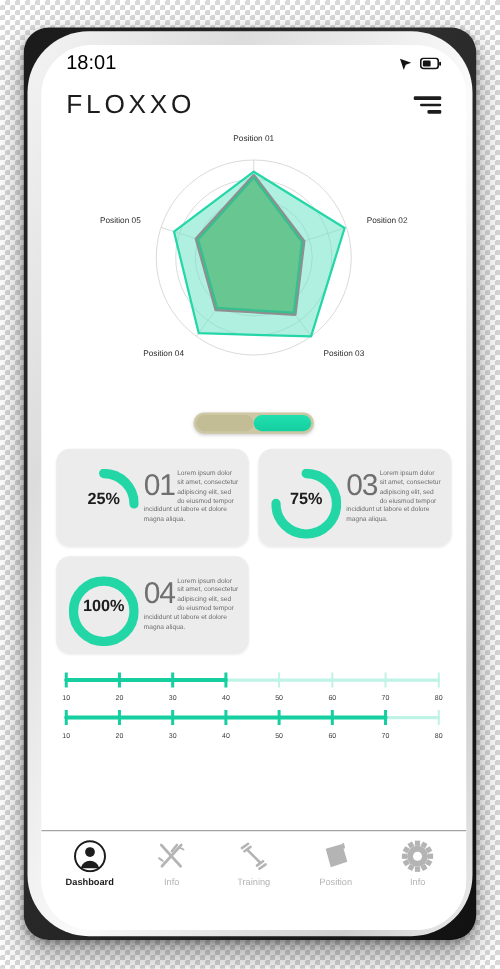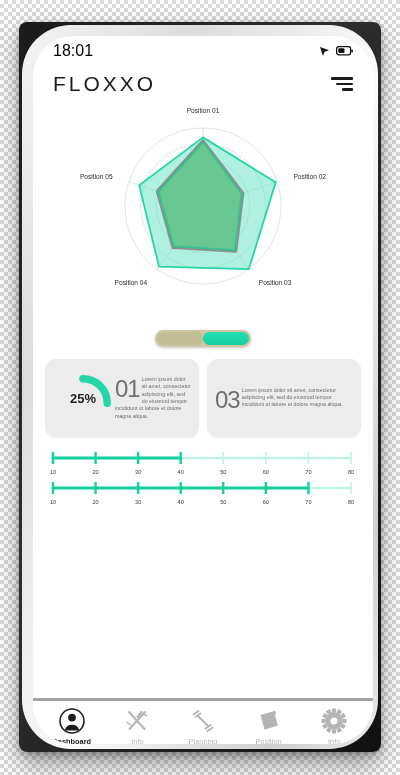--- a/index.html
+++ b/index.html
@@ -11,21 +11,21 @@
     background-image:
       linear-gradient(45deg,#d9d9d9 25%,transparent 25%,transparent 75%,#d9d9d9 75%),
       linear-gradient(45deg,#d9d9d9 25%,transparent 25%,transparent 75%,#d9d9d9 75%);
     background-size:8px 8px;
     background-position:0 0,4px 4px;
   }
 
   
   #phone-frame{
     position:absolute;left:19px;top:22px;width:362px;height:730px;
-    border-radius:8px;
+    border-radius:20px;
     background:linear-gradient(120deg,#1a1a1a 0%,#2e2e2e 40%,#111 100%);
     box-shadow:0 12px 26px rgba(0,0,0,.38), 0 2px 6px rgba(0,0,0,.25);
   }
   #phone-bezel{
     position:absolute;left:3px;top:3px;right:3px;bottom:3px;
     border-radius:49px;
     background:linear-gradient(115deg,#f4f4f4 0%,#dcdcdc 25%,#fbfbfb 55%,#cfcfcf 85%,#eaeaea 100%);
   }
   #phone-screen{
     position:absolute;left:11px;top:11px;width:340px;height:708px;
@@ -95,22 +95,22 @@
   }
   .card-text{font-size:5.3px;line-height:7.4px;color:#6f6f6f;}
 
   
   #sliders{padding:10px 14px 0 14px;box-sizing:border-box;}
   .slider-row{position:relative;height:30px;}
   .slider-svg{display:block;}
 
   
   #bottom-nav{
-    position:absolute;left:0;right:0;bottom:0;height:46px;
-    border-top:3px solid #a3a3a3;background:#fff;
+    position:absolute;left:0;right:0;bottom:0;height:80px;
+    border-top:1px solid #a3a3a3;background:#fff;
     display:flex;align-items:flex-start;justify-content:space-around;
     padding:7px 6px 0 6px;box-sizing:border-box;
   }
   .nav-item{
     display:flex;flex-direction:column;align-items:center;gap:3px;
     cursor:pointer;width:52px;
   }
   .nav-label{font-size:7.4px;color:#b4b4b4;white-space:nowrap;}
   .nav-item.active .nav-label{color:#1d1d1d;font-weight:bold;}
 </style>
@@ -187,22 +187,40 @@
                 <circle cx="28" cy="28" r="24.25" fill="none" stroke="#22d6a6" stroke-width="7.5" stroke-linecap="round" stroke-dasharray="38.09 152.37" transform="rotate(-90 28 28)"></circle>
               </svg>
               <div class="card-pct">25%</div>
             </div>
             <div class="card-right">
               <span class="card-num">01</span>
               <div class="card-text">Lorem ipsum dolor sit amet, consectetur adipiscing elit, sed do eiusmod tempor incididunt ut labore et dolore magna aliqua.</div>
             </div>
           </div>
           <div class="stat-card">
+            <div class="card-left">
+              <svg width="56" height="56" viewBox="0 0 56 56" class="card-ring" style="left: 3px; top: 11px;">
+                <circle cx="28" cy="28" r="24.25" fill="none" stroke="#22d6a6" stroke-width="7.5" stroke-linecap="round" stroke-dasharray="114.28 152.37" transform="rotate(-90 28 28)"></circle>
+              </svg>
+              <div class="card-pct">75%</div>
+            </div>
             <div class="card-right">
               <span class="card-num">03</span>
+              <div class="card-text">Lorem ipsum dolor sit amet, consectetur adipiscing elit, sed do eiusmod tempor incididunt ut labore et dolore magna aliqua.</div>
+            </div>
+          </div>
+          <div class="stat-card">
+            <div class="card-left">
+              <svg width="56" height="56" viewBox="0 0 56 56" class="card-ring" style="left: 3px; top: 11px;">
+                <circle cx="28" cy="28" r="24.25" fill="none" stroke="#22d6a6" stroke-width="7.5" stroke-linecap="butt" stroke-dasharray="152.37 152.37" transform="rotate(-90 28 28)"></circle>
+              </svg>
+              <div class="card-pct">100%</div>
+            </div>
+            <div class="card-right">
+              <span class="card-num">04</span>
               <div class="card-text">Lorem ipsum dolor sit amet, consectetur adipiscing elit, sed do eiusmod tempor incididunt ut labore et dolore magna aliqua.</div>
             </div>
           </div>
         </div>
 
       <div id="sliders">
           <div class="slider-row">
             <svg width="310" height="30" viewBox="0 0 310 30" class="slider-svg">
               <line x1="6" y1="11" x2="304" y2="11" stroke="#bff3e5" stroke-width="2.6" stroke-linecap="round"></line>
               <line x1="6" y1="11" x2="133.71428571428572" y2="11" stroke="#15cfa0" stroke-width="3.2" stroke-linecap="round"></line>
@@ -272,21 +290,21 @@
           <div class="nav-item">
             <span style="line-height: 0;"><svg width="26" height="26" viewBox="0 0 26 26">
         <g stroke="#b4b4b4" stroke-width="2" stroke-linecap="round">
           <line x1="8" y1="8" x2="18" y2="18"></line>
           <line x1="3.5" y1="6.5" x2="8.5" y2="3"></line>
           <line x1="5.5" y1="9" x2="10.5" y2="5.5"></line>
           <line x1="15.5" y1="20.5" x2="20.5" y2="17"></line>
           <line x1="17.5" y1="23" x2="22.5" y2="19.5"></line>
         </g>
               </svg></span>
-            <div class="nav-label">Planning</div>
+            <div class="nav-label">Training</div>
           </div>
           <div class="nav-item">
             <span style="line-height: 0;"><svg width="26" height="26" viewBox="0 0 26 26">
         <path d="M5 6.5 L18.5 3.5 L21.5 18 L8 21.5 Z" fill="#b4b4b4" transform="rotate(-4 13 13)"></path>
         <path d="M18.5 3.2 L19.2 6.2" stroke="#b4b4b4" stroke-width="1.6" stroke-linecap="round"></path>
               </svg></span>
             <div class="nav-label">Position</div>
           </div>
           <div class="nav-item">
             <span style="line-height: 0;"><svg width="26" height="26" viewBox="0 0 26 26">

